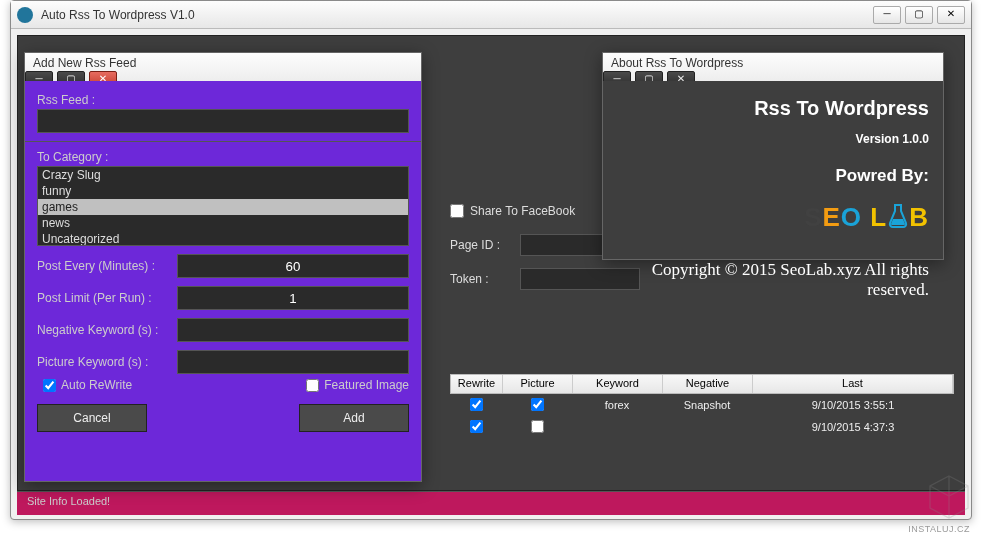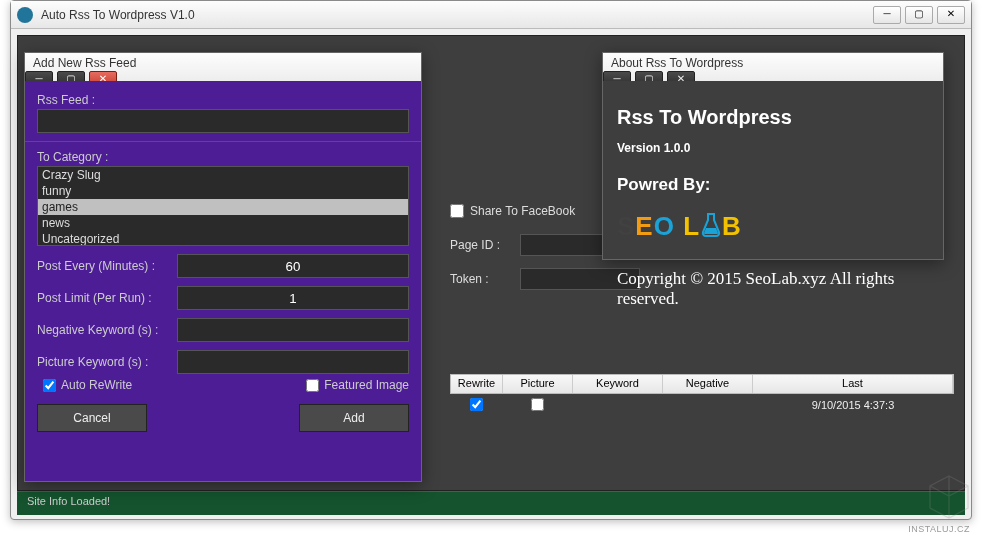--- a/index.html
+++ b/index.html
@@ -26,44 +26,44 @@
 
 .grid { position: absolute; left: 432px; right: 10px; top: 338px; background: #fff; font-size: 11px; }
 .grid-head { display: flex; background: linear-gradient(#f8f8f8,#e7e7e7); height: 20px; border: 1px solid #bbb; }
 .grid-head div { border-right: 1px solid #ccc; padding: 2px 6px; text-align: center; }
 .grid-row { display: flex; height: 22px; align-items: center; background: #3e3e3e; color: #eee; }
 .grid-row div { text-align: center; padding: 2px 6px; }
 .gc1{width:52px}.gc2{width:70px}.gc3{width:90px}.gc4{width:90px}.gc5{flex:1;text-align:right;padding-right:8px}
 .chk { width: 13px; height: 13px; }
 
 
-.status { position: absolute; left: 6px; right: 6px; bottom: 4px; height: 24px; background: #14532d; color: #ccc; font-size: 11px; padding: 3px 10px; border-top: 1px solid #555; }
+.status { position: absolute; left: 6px; right: 6px; bottom: 4px; height: 24px; background: #be185d; color: #ccc; font-size: 11px; padding: 3px 10px; border-top: 1px solid #555; }
 
 
 .dlg { position: absolute; background: #fbfbfb; border: 1px solid #666; box-shadow: 0 4px 16px rgba(0,0,0,.4); }
 .dlg .titlebar { background: linear-gradient(#fdfdfd,#e9e9e9); }
 .addfeed { left: 24px; top: 52px; width: 398px; height: 430px; }
-.addfeed .body { background: #4c1d95; position: absolute; top: 28px; left: 0; right: 0; bottom: 0; padding: 8px 12px; color: #ccc; font-size: 12px; }
+.addfeed .body { background: #6d28d9; position: absolute; top: 28px; left: 0; right: 0; bottom: 0; padding: 8px 12px; color: #ccc; font-size: 12px; }
 .addfeed .lbl { display: block; margin: 4px 0 2px; }
 .addfeed .txt { display: block; width: 100%; height: 24px; background: #2a2a2a; border: 1px solid #555; color: #fff; }
 .addfeed .sep { height: 1px; background: #555; margin: 8px -12px; }
 .catlist { background: #2a2a2a; border: 1px solid #555; height: 80px; overflow: hidden; font-size: 12px; }
 .catlist div { padding: 1px 4px; color: #ddd; }
 .catlist div.sel { background: #c0c0c0; color: #222; }
 .formrow { display: flex; align-items: center; margin-top: 8px; }
 .formrow .rlbl { width: 140px; color: #ccc; font-size: 12px; }
 .formrow .rinp { flex: 1; height: 24px; background: #2a2a2a; border: 1px solid #555; color: #fff; text-align: center; }
 .chkrow { display: flex; justify-content: space-between; align-items: flex-end; margin-top: 4px; color: #ccc; font-size: 12px; padding-left: 6px; }
 .chkrow label { display: flex; align-items: center; gap: 5px; }
 .btnrow { display: flex; justify-content: space-between; margin-top: 12px; }
 .btnrow button { width: 110px; height: 28px; background: #4a4a4a; border: 1px solid #222; color: #eee; font-size: 12px; cursor: pointer; }
 
 
 .about { left: 602px; top: 52px; width: 342px; height: 208px; }
-.about .body { position: absolute; top: 28px; left: 0; right: 0; bottom: 0; background: #3e3e3e; color: #fff; text-align: left; padding: 21px 14px; font-family: Georgia, serif; }
+.about .body { position: absolute; top: 28px; left: 0; right: 0; bottom: 0; background: #3e3e3e; color: #fff; text-align: right; padding: 12px 14px; font-family: Georgia, serif; }
 .about h2 { font-size: 20px; margin-top: 4px; font-weight: bold; }
 .about .ver { font-size: 12px; margin-top: 12px; font-weight: bold; }
 .about .pow { font-size: 17px; margin-top: 20px; font-weight: bold; }
 .about .logo { margin-top: 16px; font-size: 26px; font-weight: bold; font-family: Arial, sans-serif; letter-spacing: 1px; }
 .about .logo .s{color:#414141}.about .logo .e{color:#f39c12}.about .logo .o{color:#1aa3d8}.about .logo .l{color:#f2c200}.about .logo .b{color:#f2c200}
 .about .logo .flask{display:inline-block;vertical-align:middle}
 .about .cp { font-size: 17px; margin-top: 24px; font-family: Georgia, serif; font-weight: normal; }
 
 
 .wm { position: absolute; right: 12px; bottom: 2px; font-size: 9px; color: #999; letter-spacing: .5px; }
@@ -100,20 +100,27 @@
       </div>
     </div>
 
     <div class="grid">
       <div class="grid-head">
         <div class="gc1">Rewrite</div>
         <div class="gc2">Picture</div>
         <div class="gc3">Keyword</div>
         <div class="gc4">Negative</div>
         <div class="gc5">Last</div>
+      </div>
+      <div class="grid-row">
+        <div class="gc1"><input type="checkbox" class="chk" checked="" style=""></div>
+        <div class="gc2"><input type="checkbox" class="chk" checked="" style=""></div>
+        <div class="gc3">forex</div>
+        <div class="gc4">Snapshot</div>
+        <div class="gc5">9/10/2015 3:55:1</div>
       </div>
       <div class="grid-row">
         <div class="gc1"><input type="checkbox" class="chk" checked="" style=""></div>
         <div class="gc2"><input type="checkbox" class="chk" style=""></div>
         <div class="gc3"></div>
         <div class="gc4"></div>
         <div class="gc5">9/10/2015 4:37:3</div>
       </div>
     </div>
 

